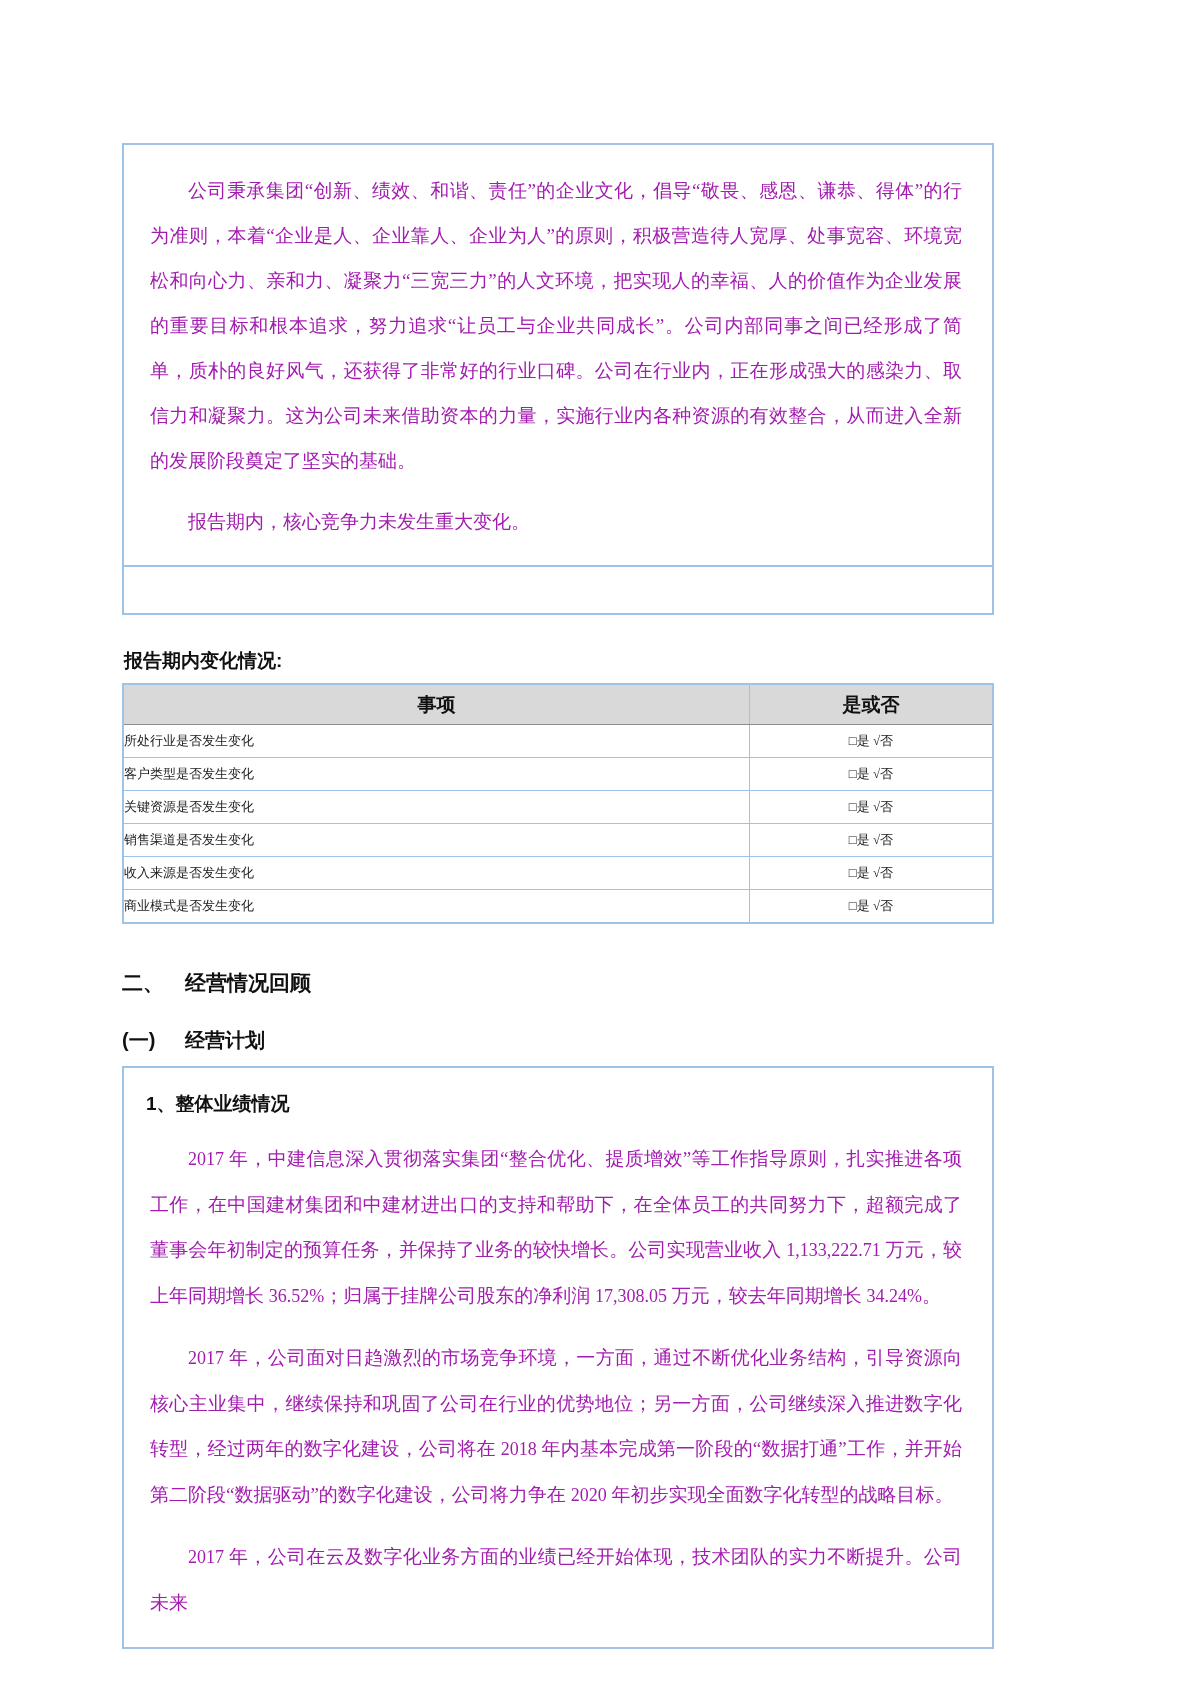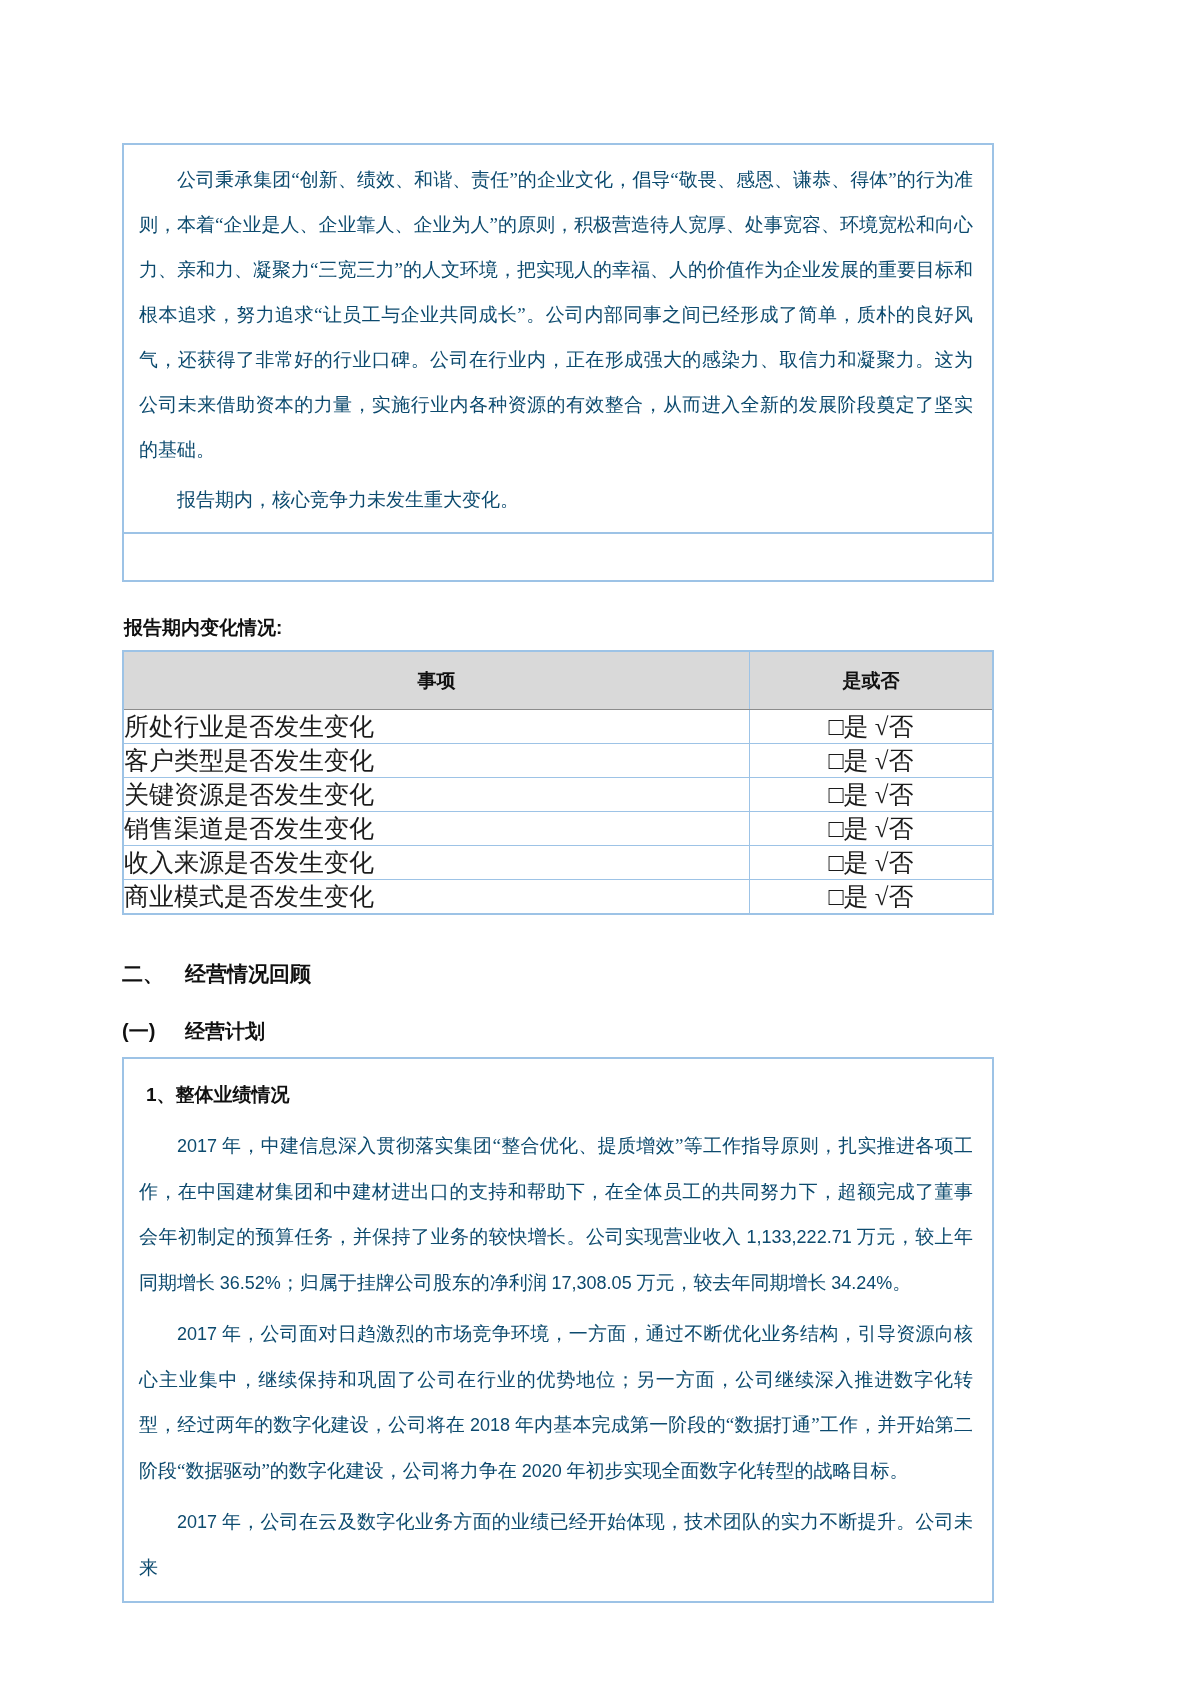--- a/index.html
+++ b/index.html
@@ -10,26 +10,26 @@
     overflow:hidden;
     font-family:"Liberation Serif","DejaVu Serif",serif;
     color:#1c1c1c;
   }
   .content { position:absolute; left:122px; top:0; width:872px; }
 
   
   .box { border:2px solid #9dc3e6; background:#ffffff; box-sizing:border-box; }
   .intro-box { margin-top:143px; padding:7px 14px 5px 10px; }
   .intro-box p, .business-box p {
-    margin:5px;
+    margin:16px;
     font-size:19px;
     line-height:45px;
     text-align:justify;
     text-indent:2em;
-    color:#0c4a6e;
+    color:#a21caf;
   }
   .empty-box { margin-top:-2px; height:50px; }
 
   .changes-heading {
     margin:33px 0 0 2px;
     font-family:"Liberation Sans","DejaVu Sans",sans-serif;
     font-size:19px; font-weight:bold; color:#101010;
     line-height:26px;
   }
 
@@ -41,25 +41,25 @@
     border:2px solid #9dc3e6;
   }
   table.changes-table col.c1 { width:72%; }
   table.changes-table col.c2 { width:28%; }
   table.changes-table th {
     background:#d9d9d9;
     border-left:1.5px solid #9dc3e6; border-right:1.5px solid #9dc3e6;
     border-top:1px solid #8c8c8c; border-bottom:1px solid #8c8c8c;
     font-family:"Liberation Sans","DejaVu Sans",sans-serif;
     font-size:19px; font-weight:bold; color:#101010;
-    height:33px; text-align:center; padding:12px;
+    height:33px; text-align:center; padding:3px;
   }
   table.changes-table td {
     border:1.5px solid #9dc3e6;
-    font-size:25px; color:#1c1c1c;
+    font-size:13px; color:#1c1c1c;
     height:32px; padding:0;
   }
   td.item-cell { padding-left:12px; text-align:left; }
   td.answer-cell { text-align:center; }
 
   h2.sec2, h3.sub1 {
     display:flex; align-items:baseline;
     font-family:"Liberation Sans","DejaVu Sans",sans-serif;
     color:#101010; font-weight:bold;
   }
@@ -67,21 +67,21 @@
   h3.sub1 { margin:30px 0 0 0; font-size:20px; line-height:27px; }
   .sec-num { flex:none; width:63px; }
 
   .business-box { margin-top:12px; padding:8px 14px 6px 10px; }
   .business-box h4 {
     margin:12px;
     font-family:"Liberation Sans","DejaVu Sans",sans-serif;
     font-size:19px; font-weight:bold; color:#101010;
     line-height:32px; text-indent:0;
   }
-  .num { font-family:Liberation Sans, sans-serif; font-size:18px; }
+  .num { font-family:Liberation Serif, serif; font-size:18px; }
 </style>
 </head>
 <body>
 
 <div class="page">
   <div class="content">
 
     <section class="box intro-box">
       <p>公司秉承集团“创新、绩效、和谐、责任”的企业文化，倡导“敬畏、感恩、谦恭、得体”的行为准则，本着“企业是人、企业靠人、企业为人”的原则，积极营造待人宽厚、处事宽容、环境宽松和向心力、亲和力、凝聚力“三宽三力”的人文环境，把实现人的幸福、人的价值作为企业发展的重要目标和根本追求，努力追求“让员工与企业共同成长”。公司内部同事之间已经形成了简单，质朴的良好风气，还获得了非常好的行业口碑。公司在行业内，正在形成强大的感染力、取信力和凝聚力。这为公司未来借助资本的力量，实施行业内各种资源的有效整合，从而进入全新的发展阶段奠定了坚实的基础。</p>
       <p>报告期内，核心竞争力未发生重大变化。</p>

